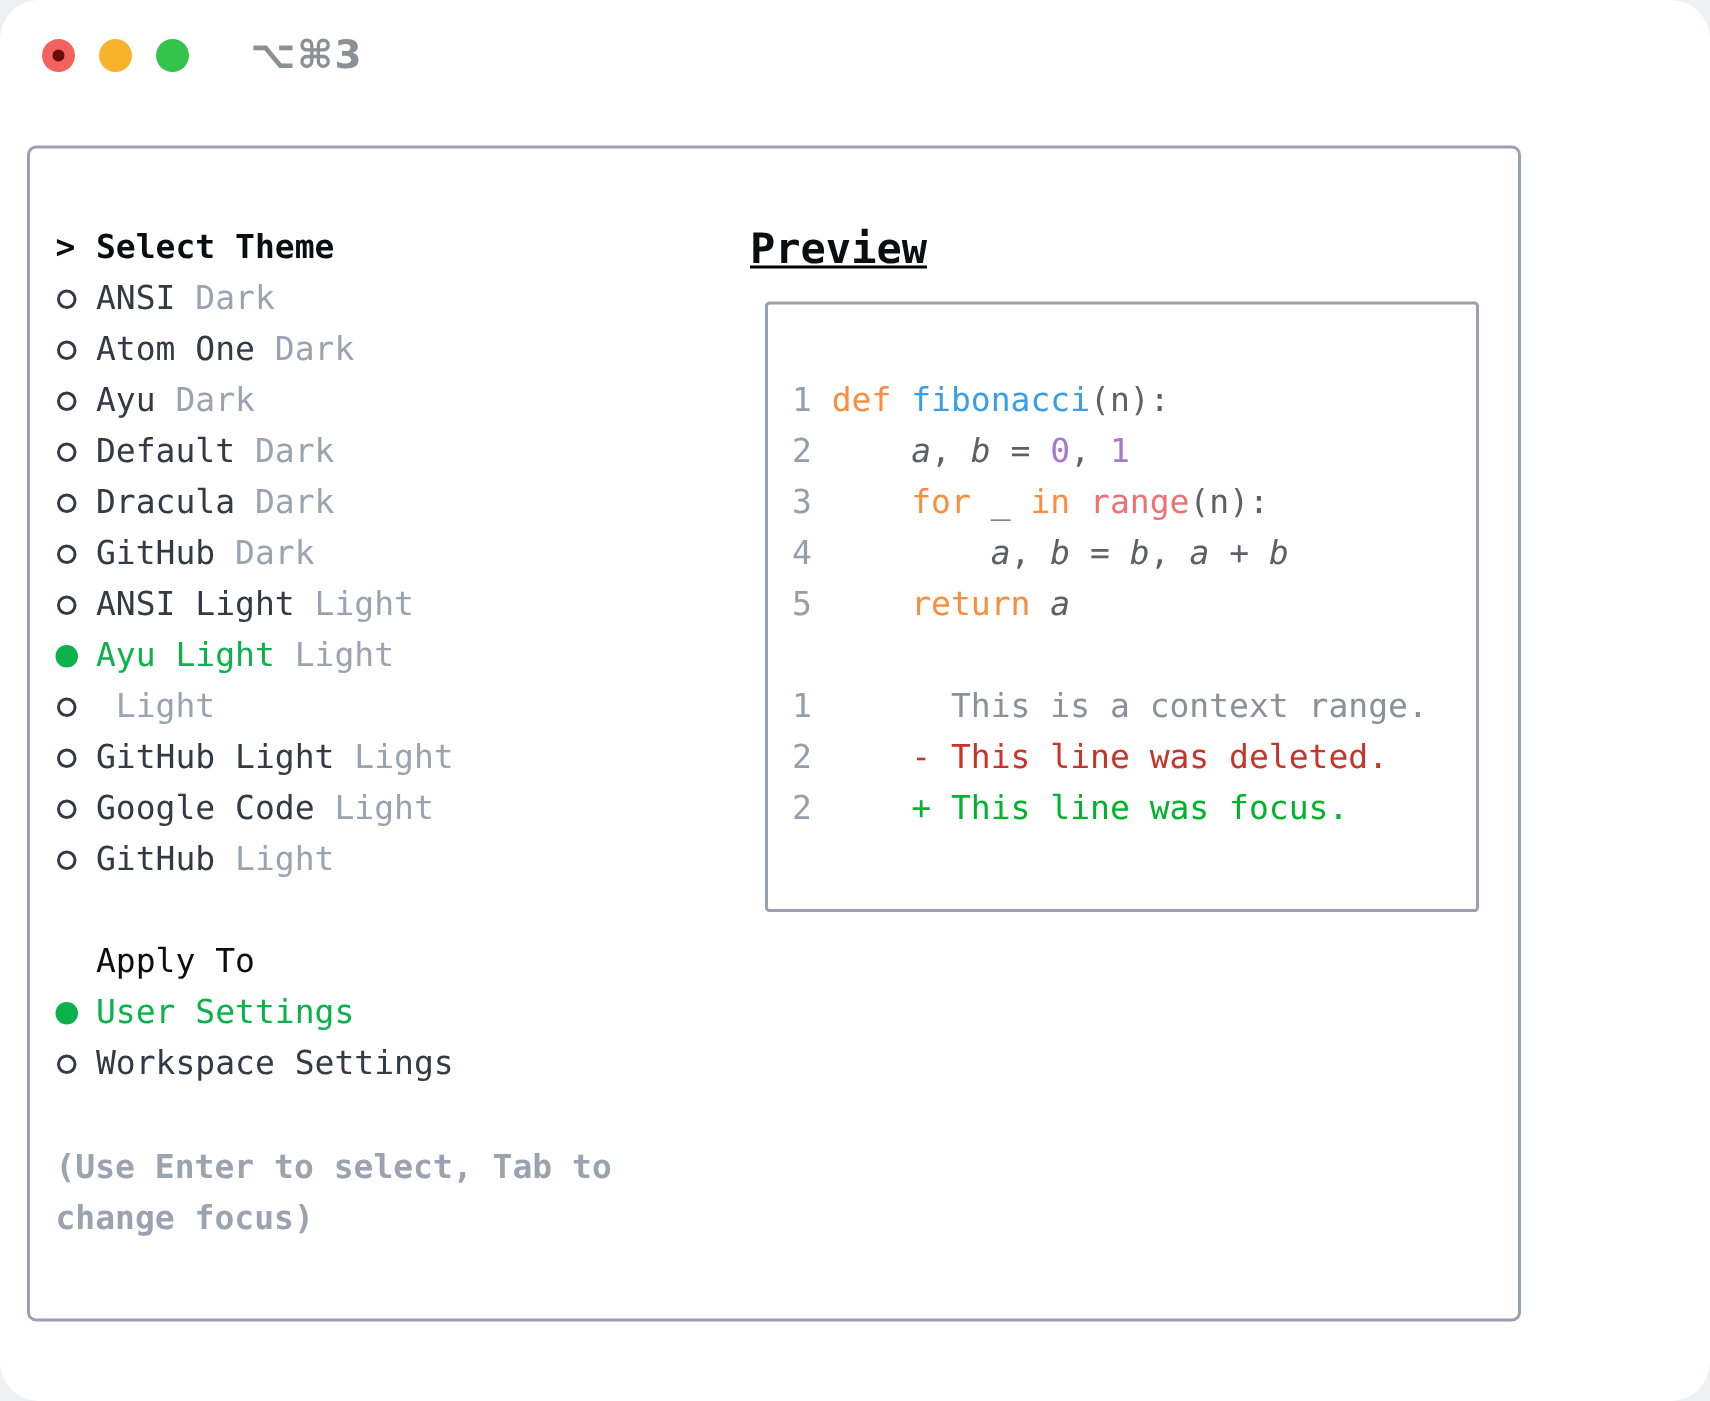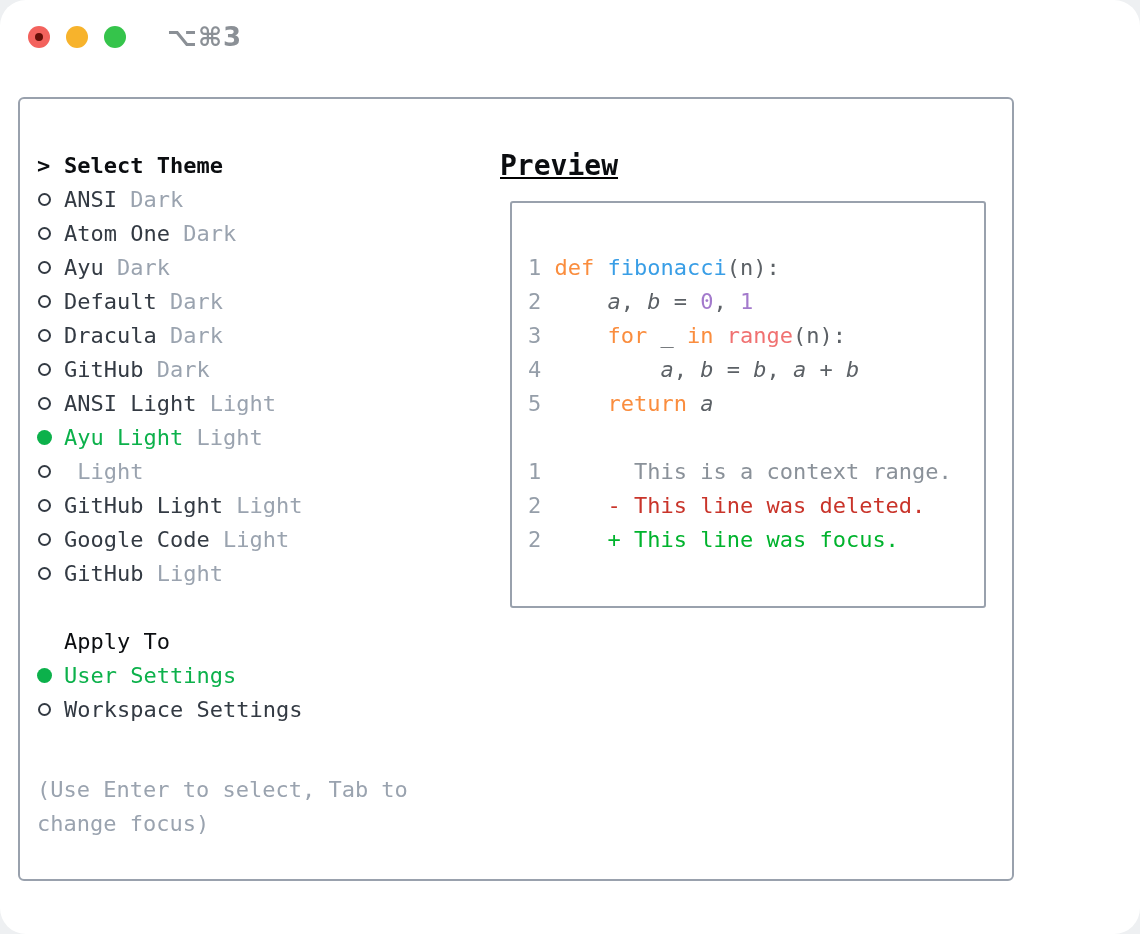--- a/index.html
+++ b/index.html
@@ -35,21 +35,21 @@
   .cell{width:27px;flex:none;display:flex;align-items:center;}
   .caret{color:var(--heading,#0b0d10);font-weight:bold;}
   .o{width:13px;height:13px;box-sizing:border-box;border:2px solid var(--text,#333a43);border-radius:50%;margin-left:1px;}
   .f{width:15px;height:15px;background:var(--selected-green,#0cb14b);border-radius:50%;}
   .hdr{color:var(--heading,#0b0d10);font-weight:bold;}
   .hdr2{color:var(--heading,#0b0d10);}
   .name{color:var(--text,#333a43);}
   .name.sel{color:var(--selected-green,#0cb14b);}
   .dim{color:var(--dim,#9aa3af);}
   .blank{height:34px;}
-  .help{margin-top:12px;}
+  .help{margin-top:1px;font-weight:bold;}
   .help .trow{color:var(--dim,#9aa3af);}
   
   .preview-header{position:absolute;left:500px;top:148px;height:34px;display:flex;align-items:flex-end;font-size:28px;text-decoration:underline;}
   .preview-box{
     position:absolute;left:510px;top:201px;width:476px;height:407px;
     border:2px solid var(--border,#99a1ad);border-radius:3px;background:#fff;
     box-sizing:border-box;overflow:hidden;
   }
   .code{padding:47px 0 0 16px;font-size:22px;}
   .crow{height:34px;display:flex;align-items:center;white-space:pre;}

